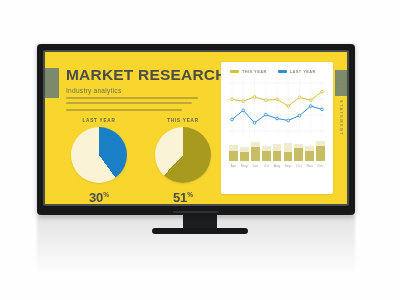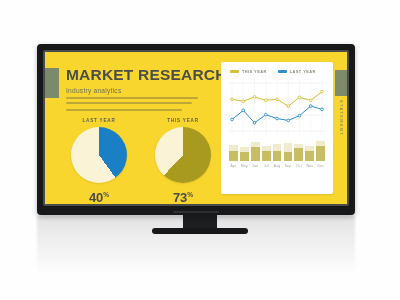--- a/index.html
+++ b/index.html
@@ -135,28 +135,28 @@
           <div class="body-line bl1"></div>
           <div class="body-line bl2"></div>
           <div class="body-line bl4 gap"></div>
         </div>
 
         <div id="pies">
 
           <div class="pie-block">
             <div class="pie-cap">LAST YEAR</div>
             <div class="pie" id="pie-last" style="background: conic-gradient(rgb(26, 127, 196) 0deg, rgb(26, 127, 196) 144deg, rgb(251, 243, 213) 144deg, rgb(251, 243, 213) 360deg);"></div>
-            <div class="pie-val"><span>40</span><span class="pct">%</span></div>
+            <div class="pie-val"><span>30</span><span class="pct">%</span></div>
 
           </div>
 
           <div class="pie-block">
             <div class="pie-cap">THIS YEAR</div>
             <div class="pie" id="pie-this" style="background: conic-gradient(rgb(168, 154, 31) 0deg, rgb(168, 154, 31) 223.2deg, rgb(251, 243, 213) 223.2deg, rgb(251, 243, 213) 360deg);"></div>
-            <div class="pie-val"><span>73</span><span class="pct">%</span></div>
+            <div class="pie-val"><span>51</span><span class="pct">%</span></div>
 
           </div>
 
         </div>
 
         <div id="card">
           <div id="legend">
             <div class="leg">
               <span class="leg-swatch" style="background: rgb(212, 191, 55);"></span>
               <span class="leg-text">THIS YEAR</span>

